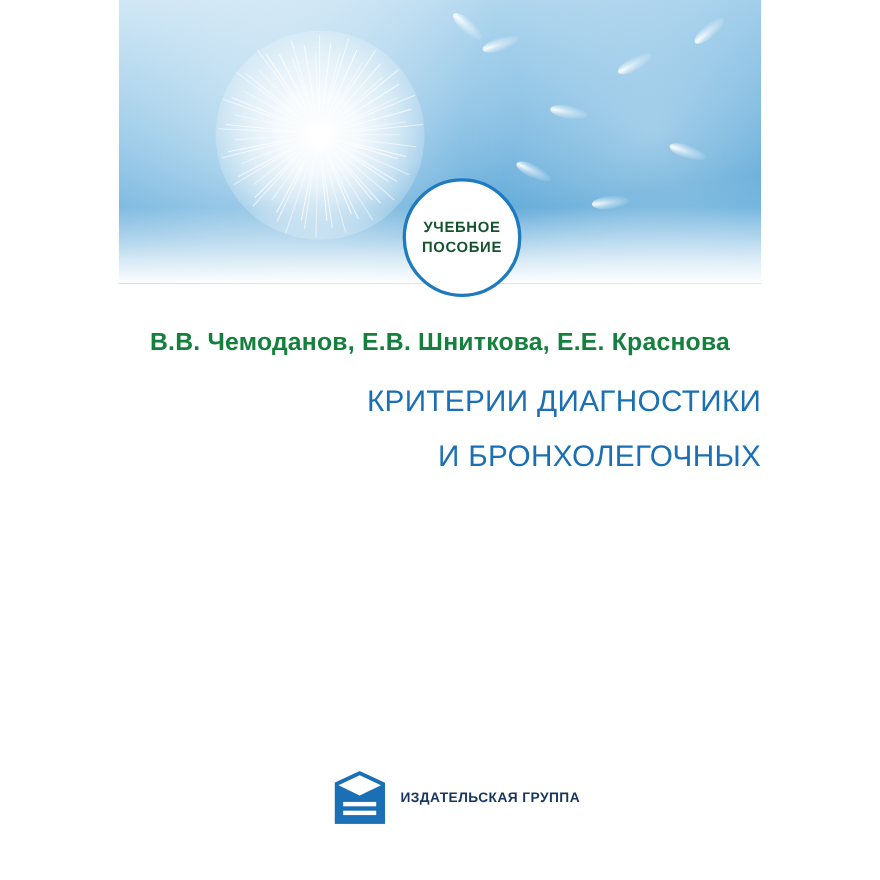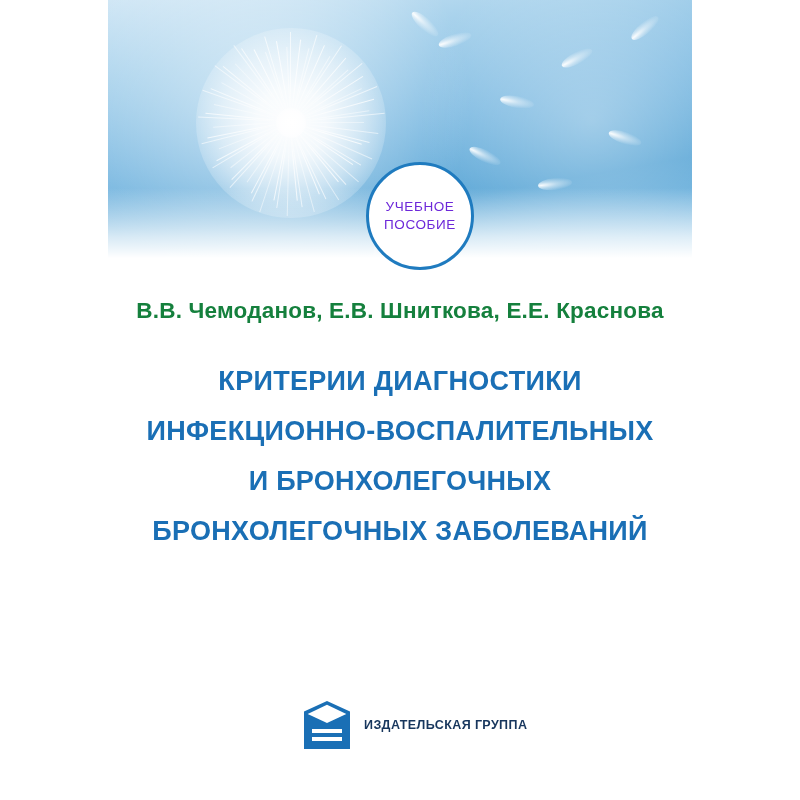--- a/index.html
+++ b/index.html
@@ -113,23 +113,23 @@
     border: 3px solid #1f7bbf;
     box-sizing: border-box;
     display: flex;
     flex-direction: column;
     align-items: center;
     justify-content: center;
     text-align: center;
   }
   .badge span {
     display: block;
-    color: #6d28d9;
+    color: #14532d;
     font-size: 13.5px;
-    font-weight: normal;
+    font-weight: bold;
     letter-spacing: 0.6px;
     line-height: 1.35;
     text-transform: uppercase;
   }
 
   
   .authors {
     position: absolute;
     left: 0;
     top: 298px;
@@ -138,25 +138,25 @@
     color: #15803d;
     font-size: 22.5px;
     font-weight: bold;
     letter-spacing: 0.2px;
   }
 
   
   .title {
     position: absolute;
     left: 0;
-    top: 356px;
+    top: 340px;
     width: 584px;
-    text-align: center;
+    text-align: right;
     color: #1a6fb5;
-    font-weight: bold;
+    font-weight: normal;
     font-size: 27px;
     line-height: 50px;
     letter-spacing: 0.3px;
   }
   .title .line { display: block; white-space: nowrap; }
 
   
   .publisher {
     position: absolute;
     left: 190px;
@@ -307,23 +307,21 @@
 
   <div class="badge">
     <span>Учебное</span>
     <span>пособие</span>
   </div>
 
   <div class="authors">В.В. Чемоданов, Е.В. Шниткова, Е.Е. Краснова</div>
 
   <div class="title">
     <span class="line">КРИТЕРИИ ДИАГНОСТИКИ</span>
-    <span class="line">ИНФЕКЦИОННО-ВОСПАЛИТЕЛЬНЫХ</span>
     <span class="line">И БРОНХОЛЕГОЧНЫХ</span>
-    <span class="line">БРОНХОЛЕГОЧНЫХ ЗАБОЛЕВАНИЙ</span>
   </div>
 
   <div class="publisher">
     <div class="pub-logo">
       <div class="sq"></div>
       <div class="wedge"></div>
       <div class="bar1"></div>
       <div class="bar2"></div>
     </div>
     <div class="pub-text">

